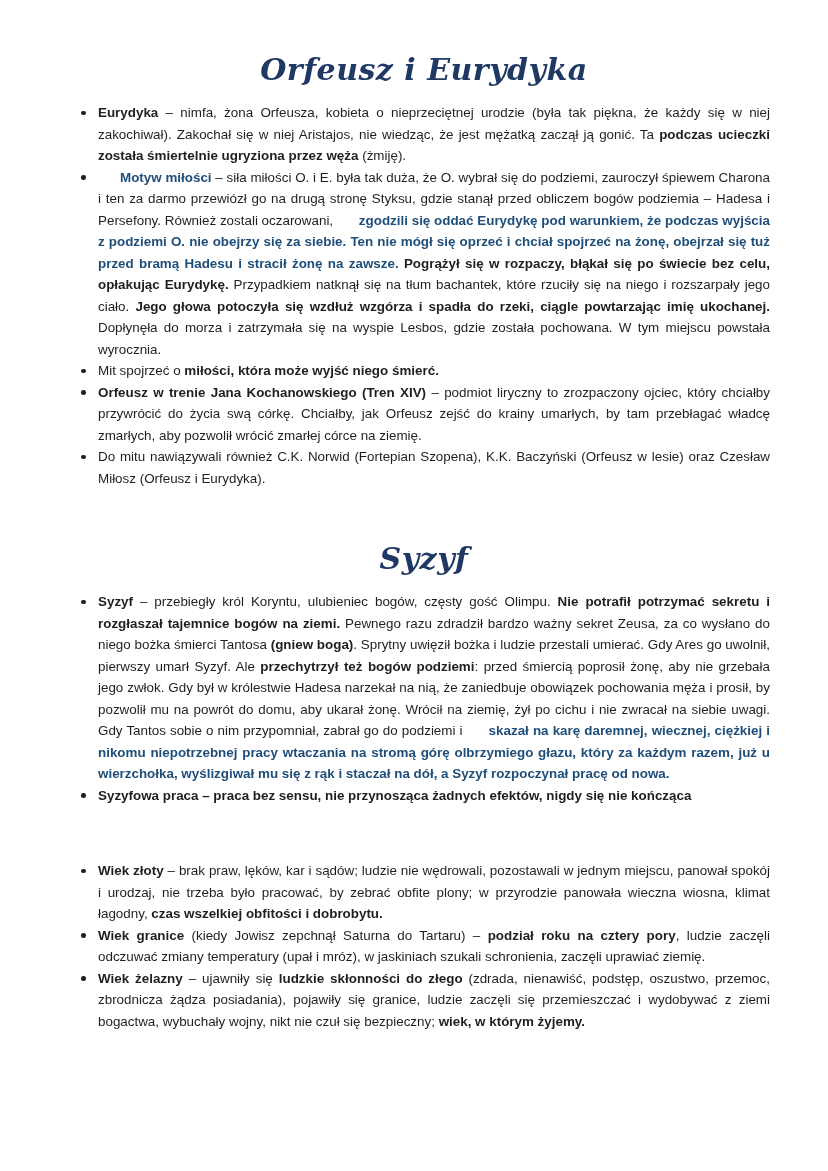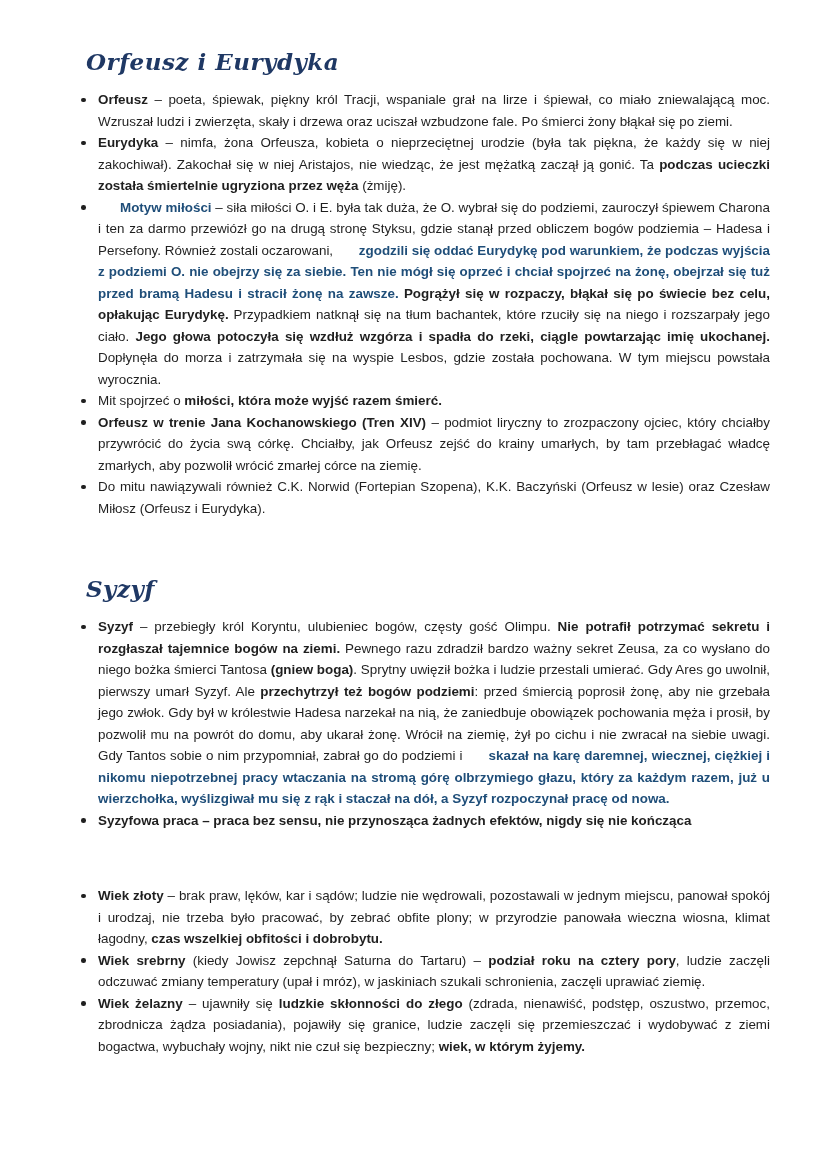--- a/index.html
+++ b/index.html
@@ -15,26 +15,26 @@
     box-sizing:border-box;
     background:var(--paper);
     padding:38px 58px 0 78px;
     font-family:"Liberation Sans", sans-serif;
     color:var(--body);
     overflow:hidden;
   }
   .doc-section{margin:0;}
   .doc-section + .doc-section{margin-top:54px;}
   .section-title{
-    margin:8px;
-    text-align:left;
+    margin:16px;
+    text-align:center;
     font-family:"DejaVu Serif", serif;
     font-style:italic;
     font-weight:700;
-    font-size:23px;
+    font-size:30px;
     line-height:32px;
     letter-spacing:0.5px;
     color:var(--heading);
   }
   .bullet-list{
     list-style:none;
     margin:11px 0 0 0;
     padding:0;
   }
   .list-item{
@@ -60,36 +60,35 @@
   .run.italic{}
 </style>
 </head>
 <body>
 
 <div class="page">
   <main>
       <section class="doc-section">
         <h2 class="section-title">Orfeusz i Eurydyka</h2>
         <ul class="bullet-list">
-          <li class="list-item"><span class="run bold">Orfeusz</span><span class="run"> – poeta, śpiewak, piękny król Tracji, wspaniale grał na lirze i śpiewał, co miało zniewalającą moc. Wzruszał ludzi i zwierzęta, skały i drzewa oraz uciszał wzbudzone fale. Po śmierci żony błąkał się po ziemi.</span></li>
           <li class="list-item"><span class="run bold">Eurydyka</span><span class="run"> – nimfa, żona Orfeusza, kobieta o nieprzeciętnej urodzie (była tak piękna, że każdy się w niej zakochiwał). Zakochał się w niej Aristajos, nie wiedząc, że jest mężatką zaczął ją gonić. Ta </span><span class="run bold">podczas ucieczki została śmiertelnie ugryziona przez węża</span><span class="run"> (żmiję).</span></li>
           <li class="list-item"><span class="run bold accent">Motyw miłości</span><span class="run"> – siła miłości O. i E. była tak duża, że O. wybrał się do podziemi, zauroczył śpiewem Charona i ten za darmo przewiózł go na drugą stronę Styksu, gdzie stanął przed obliczem bogów podziemia – Hadesa i Persefony. Również zostali oczarowani, </span><span class="run bold accent">zgodzili się oddać Eurydykę pod warunkiem, że podczas wyjścia z podziemi O. nie obejrzy się za siebie. Ten nie mógł się oprzeć i chciał spojrzeć na żonę, obejrzał się tuż przed bramą Hadesu i stracił żonę na zawsze.</span><span class="run bold"> Pogrążył się w rozpaczy, błąkał się po świecie bez celu, opłakując Eurydykę.</span><span class="run"> Przypadkiem natknął się na tłum bachantek, które rzuciły się na niego i rozszarpały jego ciało. </span><span class="run bold">Jego głowa potoczyła się wzdłuż wzgórza i spadła do rzeki, ciągle powtarzając imię ukochanej.</span><span class="run"> Dopłynęła do morza i zatrzymała się na wyspie Lesbos, gdzie została pochowana. W tym miejscu powstała wyrocznia.</span></li>
-          <li class="list-item"><span class="run">Mit spojrzeć o </span><span class="run bold">miłości, która może wyjść razem śmierć.</span></li>
+          <li class="list-item"><span class="run">Mit spojrzeć o </span><span class="run bold">miłości, która może wyjść niego śmierć.</span></li>
           <li class="list-item"><span class="run bold">Orfeusz w trenie Jana Kochanowskiego (Tren XIV)</span><span class="run"> – podmiot liryczny to zrozpaczony ojciec, który chciałby przywrócić do życia swą córkę. Chciałby, jak Orfeusz zejść do krainy umarłych, by tam przebłagać władcę zmarłych, aby pozwolił wrócić zmarłej córce na ziemię.</span></li>
           <li class="list-item"><span class="run">Do mitu nawiązywali również C.K. Norwid </span><span class="run italic">(Fortepian Szopena),</span><span class="run"> K.K. Baczyński </span><span class="run italic">(Orfeusz w lesie)</span><span class="run"> oraz Czesław Miłosz </span><span class="run italic">(Orfeusz i Eurydyka)</span><span class="run">.</span></li>
         </ul>
       </section>
       <section class="doc-section">
         <h2 class="section-title">Syzyf</h2>
         <ul class="bullet-list">
           <li class="list-item"><span class="run bold">Syzyf</span><span class="run"> – przebiegły król Koryntu, ulubieniec bogów, częsty gość Olimpu. </span><span class="run bold">Nie potrafił potrzymać sekretu i rozgłaszał tajemnice bogów na ziemi.</span><span class="run"> Pewnego razu zdradził bardzo ważny sekret Zeusa, za co wysłano do niego bożka śmierci Tantosa </span><span class="run bold">(gniew boga)</span><span class="run">. Sprytny uwięził bożka i ludzie przestali umierać. Gdy Ares go uwolnił, pierwszy umarł Syzyf. Ale </span><span class="run bold">przechytrzył też bogów podziemi</span><span class="run">: przed śmiercią poprosił żonę, aby nie grzebała jego zwłok. Gdy był w królestwie Hadesa narzekał na nią, że zaniedbuje obowiązek pochowania męża i prosił, by pozwolił mu na powrót do domu, aby ukarał żonę. Wrócił na ziemię, żył po cichu i nie zwracał na siebie uwagi. Gdy Tantos sobie o nim przypomniał, zabrał go do podziemi i </span><span class="run bold accent">skazał na karę daremnej, wiecznej, ciężkiej i nikomu niepotrzebnej pracy wtaczania na stromą górę olbrzymiego głazu, który za każdym razem, już u wierzchołka, wyślizgiwał mu się z rąk i staczał na dół, a Syzyf rozpoczynał pracę od nowa.</span></li>
           <li class="list-item"><span class="run bold">Syzyfowa praca – praca bez sensu, nie przynosząca żadnych efektów, nigdy się nie kończąca</span></li>
         </ul>
       </section>
       <section class="doc-section">
         <ul class="bullet-list">
           <li class="list-item"><span class="run bold">Wiek złoty</span><span class="run"> – brak praw, lęków, kar i sądów; ludzie nie wędrowali, pozostawali w jednym miejscu, panował spokój i urodzaj, nie trzeba było pracować, by zebrać obfite plony; w przyrodzie panowała wieczna wiosna, klimat łagodny, </span><span class="run bold">czas wszelkiej obfitości i dobrobytu.</span></li>
-          <li class="list-item"><span class="run bold">Wiek srebrny</span><span class="run"> (kiedy Jowisz zepchnął Saturna do Tartaru) – </span><span class="run bold">podział roku na cztery pory</span><span class="run">, ludzie zaczęli odczuwać zmiany temperatury (upał i mróz), w jaskiniach szukali schronienia, zaczęli uprawiać ziemię.</span></li>
+          <li class="list-item"><span class="run bold">Wiek granice</span><span class="run"> (kiedy Jowisz zepchnął Saturna do Tartaru) – </span><span class="run bold">podział roku na cztery pory</span><span class="run">, ludzie zaczęli odczuwać zmiany temperatury (upał i mróz), w jaskiniach szukali schronienia, zaczęli uprawiać ziemię.</span></li>
           <li class="list-item"><span class="run bold">Wiek żelazny</span><span class="run"> – ujawniły się </span><span class="run bold">ludzkie skłonności do złego</span><span class="run"> (zdrada, nienawiść, podstęp, oszustwo, przemoc, zbrodnicza żądza posiadania), pojawiły się granice, ludzie zaczęli się przemieszczać i wydobywać z ziemi bogactwa, wybuchały wojny, nikt nie czuł się bezpieczny; </span><span class="run bold">wiek, w którym żyjemy.</span></li>
         </ul>
       </section>
     </main>
 </div>
 
 </body></html>

